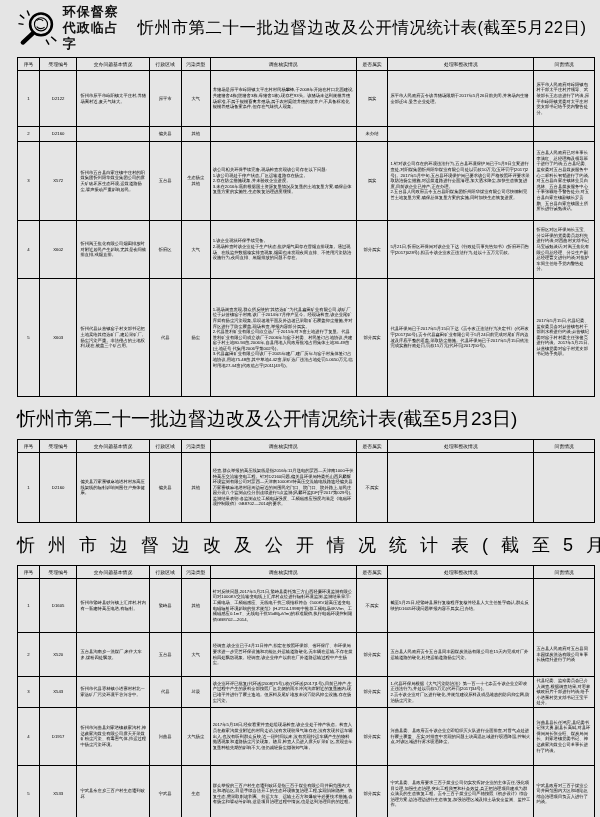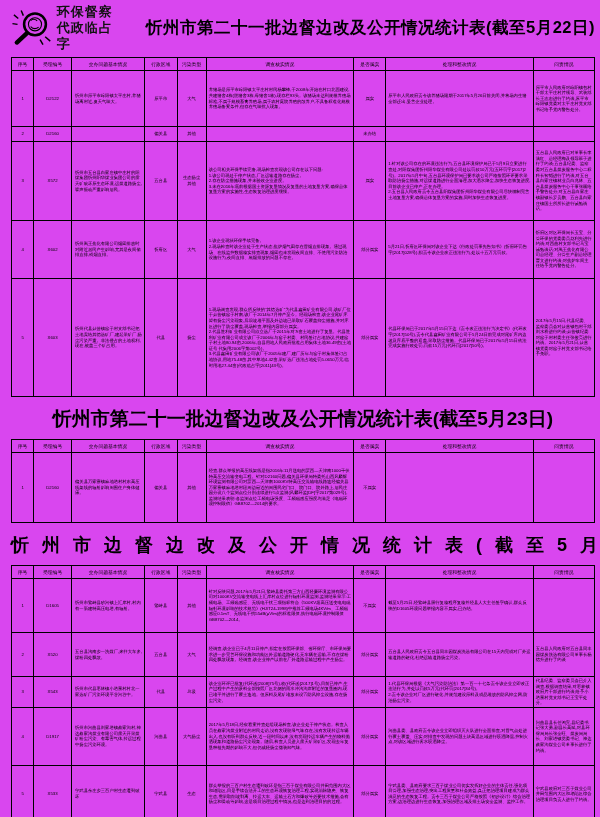--- a/index.html
+++ b/index.html
@@ -1,29 +1,29 @@
 <!DOCTYPE html>
 <html><head>
 <meta charset="utf-8">
 <style>
   * { margin:0; padding:0; box-sizing:border-box; }
   html,body { width:600px; background:#fff; }
   body { font-family:"Liberation Sans", sans-serif; color:#000; width:600px; height:817px; overflow:hidden; }
 
-  .page { width:600px; height:817px; padding:4px 5px 0 11px; background:#d946ef; }
+  .page { width:600px; height:817px; padding:4px 5px 0 17px; background:#e5e5e5; }
 
   
   .doc-header { display:flex; align-items:center; height:48px; margin-bottom:5px; }
   .logo { display:flex; align-items:center; width:112px; flex:0 0 112px; }
   .logo svg { width:46px; height:42px; }
   .logo-text { display:flex; flex-direction:column; justify-content:center; margin-left:2px; }
   .logo-text span { font-size:13px; font-weight:bold; letter-spacing:1px; line-height:1.25; color:#111; }
-  .title-1 { flex:1; text-align:right; font-size:16.5px; font-weight:bold; letter-spacing:0.5px; white-space:nowrap; }
-
-  .doc-title { text-align:center; font-weight:bold; }
+  .title-1 { flex:1; text-align:center; font-size:16.5px; font-weight:normal; letter-spacing:0.5px; white-space:nowrap; }
+
+  .doc-title { text-align:left; font-weight:normal; }
   .title-2 { font-size:19px; margin:9px 0 7px 0; white-space:nowrap; }
   .title-3 { font-size:18px; letter-spacing:4px; margin:10px 0 8px 0; white-space:nowrap; }
 
   
   table { width:100%; border-collapse:collapse; table-layout:fixed; }
   th, td { border:1px solid #000; vertical-align:middle; overflow:hidden; }
   thead tr { height:13px; }
   th { font-size:4.8px; font-weight:normal; text-align:center; padding:1px; }
   td { font-size:4.3px; line-height:1.3; padding:1px 2px; text-align:center; white-space:pre-line; }
   

